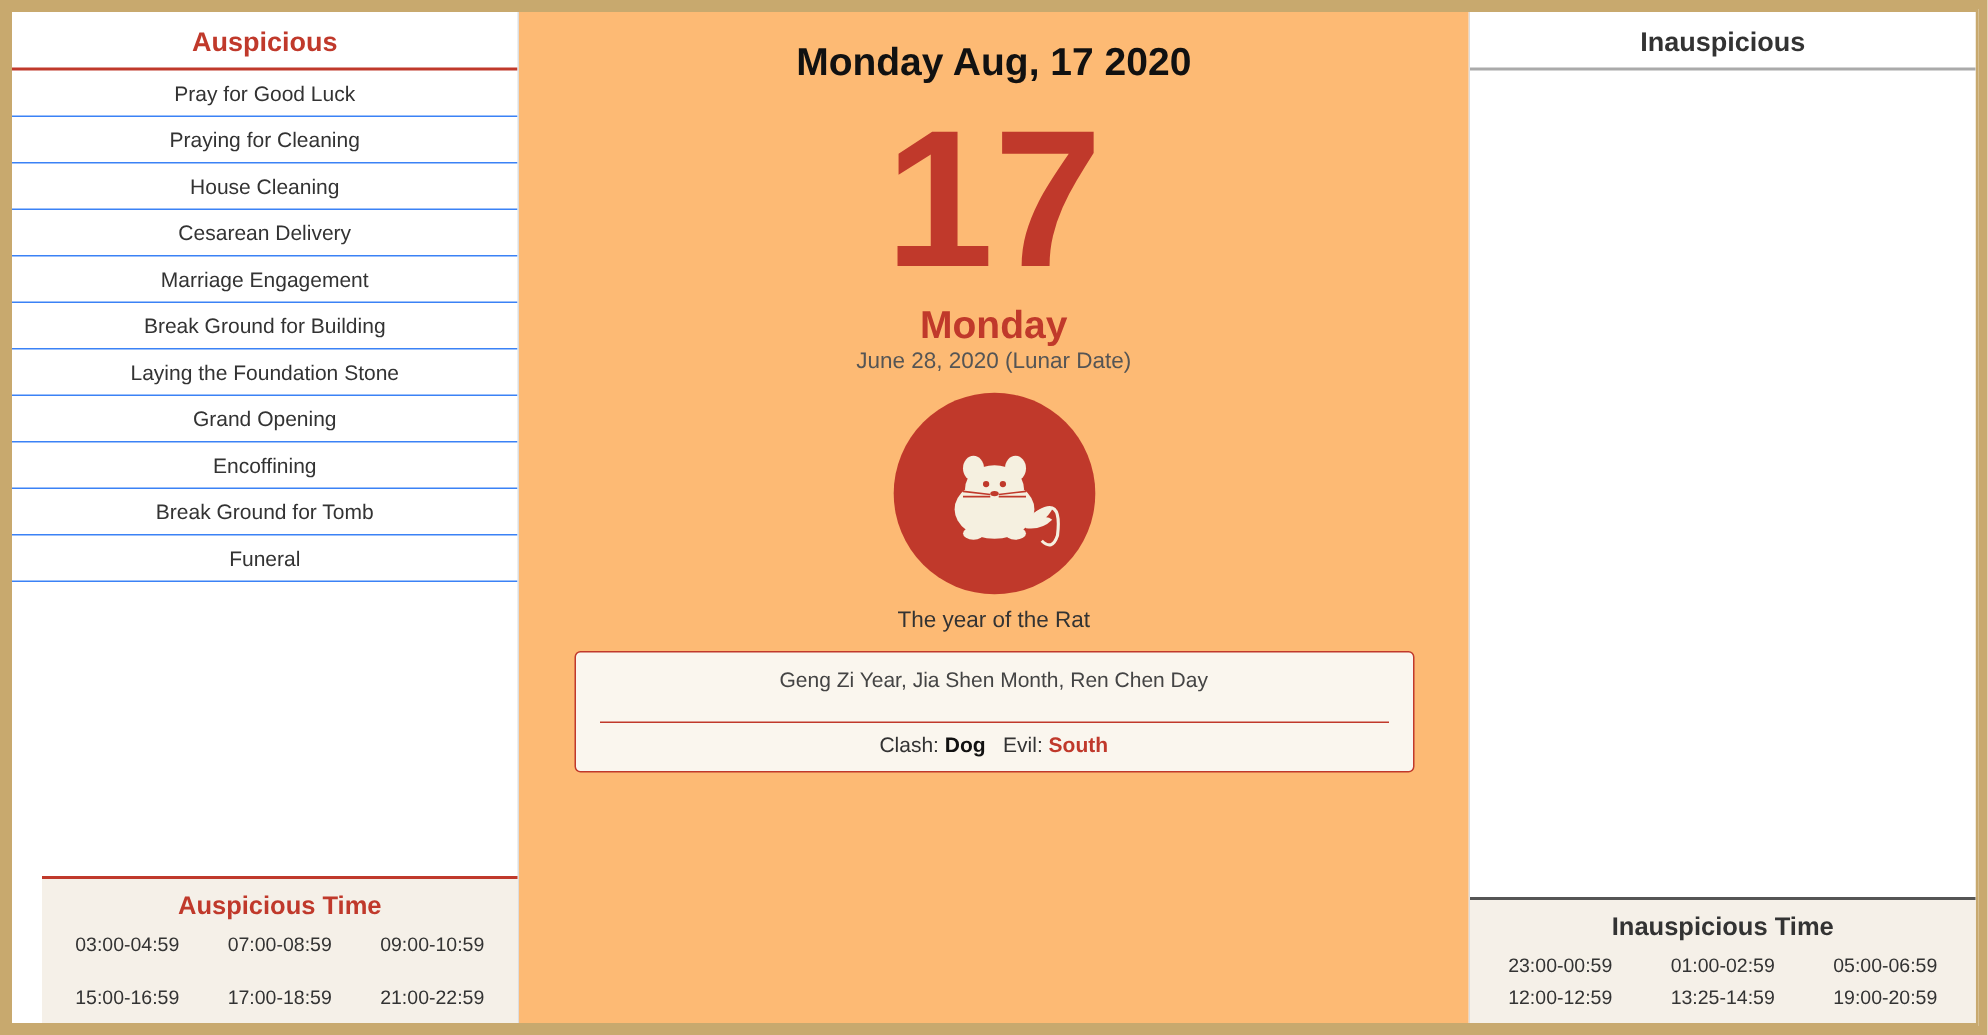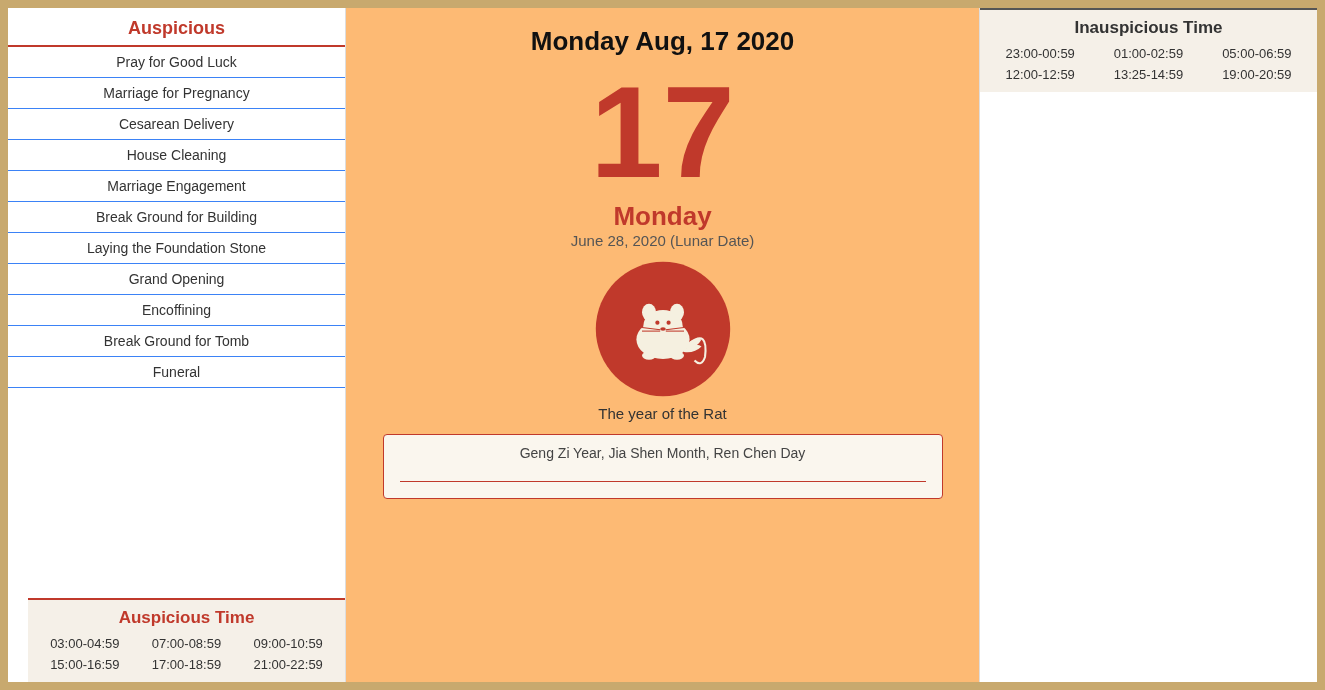--- a/index.html
+++ b/index.html
@@ -60,21 +60,21 @@
     .time-header {
       text-align: center;
       color: #c0392b;
       font-size: 17px;
       font-weight: bold;
       padding: 8px 0 6px;
     }
     .time-grid {
       display: grid;
       grid-template-columns: 1fr 1fr 1fr;
-      gap: 2px 4px;
+      gap: 16px 4px;
       padding: 0 8px;
     }
     .time-cell {
       text-align: center;
       font-size: 13px;
       color: #333;
       padding: 2px 0;
     }
 
     
@@ -205,23 +205,23 @@
 </head>
 <body>
 
 <div class="outer-border">
 
   <div class="left-panel">
     <div class="left-top">
       <div class="panel-header">Auspicious</div>
       <ul class="auspicious-list">
       <li>Pray for Good Luck</li>
-          <li>Marriage for Pregnancy</li>
+          <li>Praying for Cleaning</li>
+          <li>House Cleaning</li>
           <li>Cesarean Delivery</li>
-          <li>House Cleaning</li>
           <li>Marriage Engagement</li>
           <li>Break Ground for Building</li>
           <li>Laying the Foundation Stone</li>
           <li>Grand Opening</li>
           <li>Encoffining</li>
           <li>Break Ground for Tomb</li>
           <li>Funeral</li>
         </ul>
     </div>
     <div class="left-bottom">
@@ -270,24 +270,34 @@
       <ellipse cx="80" cy="138" rx="10" ry="6" fill="#f5f0e0"></ellipse>
       <ellipse cx="120" cy="138" rx="10" ry="6" fill="#f5f0e0"></ellipse>
 
       <path d="M130 125 Q145 110 155 115 Q148 128 135 128 Z" fill="#f5f0e0"></path>
       <path d="M128 130 Q148 118 155 125 Q145 135 130 133 Z" fill="#f5f0e0"></path>
     </svg>
     <div class="zodiac-label">The year of the Rat</div>
     <div class="info-box">
       <div class="geng-zi">Geng Zi Year, Jia Shen Month, Ren Chen Day</div>
       <hr>
+      <div class="clash-line">
+        <span>Clash:</span>
+        <span class="bold-dark">Dog</span>
+        &nbsp;
+        <span>Evil:</span>
+        <span class="bold-red">South</span>
+      </div>
     </div>
   </div>
 
   <div class="right-panel">
+    <div class="right-top">
+      <div class="inauspicious-header">Inauspicious</div>
+    </div>
     <div class="right-bottom">
       <div class="inauspicious-time-header">Inauspicious Time</div>
       <div class="inauspicious-time-grid">
       <div class="inauspicious-time-cell">23:00-00:59</div>
           <div class="inauspicious-time-cell">01:00-02:59</div>
           <div class="inauspicious-time-cell">05:00-06:59</div>
           <div class="inauspicious-time-cell">12:00-12:59</div>
           <div class="inauspicious-time-cell">13:25-14:59</div>
           <div class="inauspicious-time-cell">19:00-20:59</div>
         </div>

